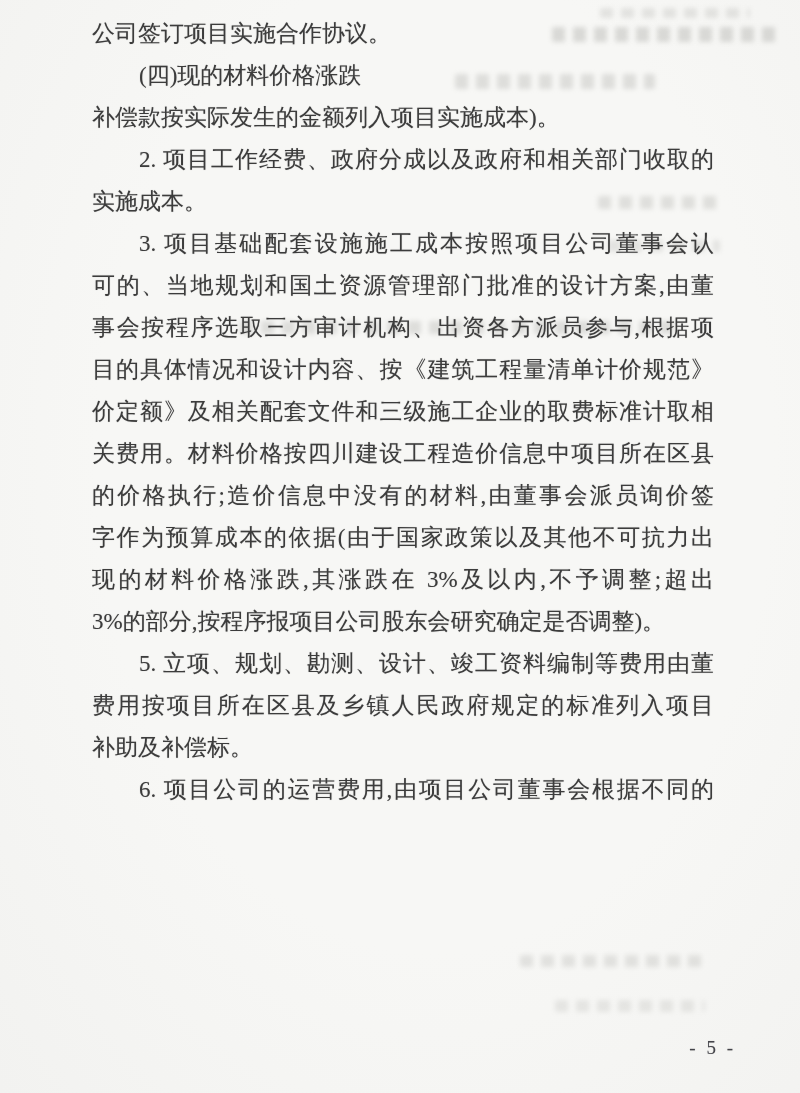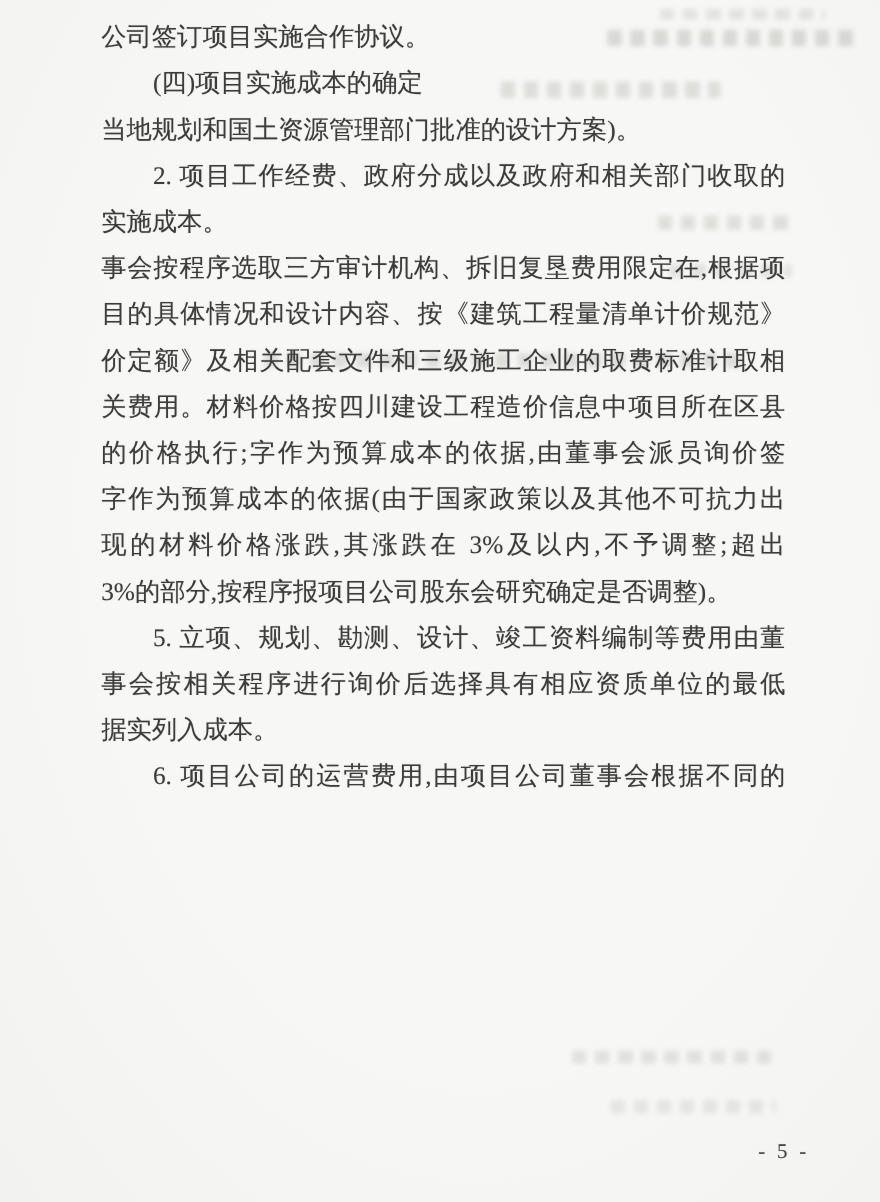--- a/index.html
+++ b/index.html
@@ -84,32 +84,34 @@
   <div class="ghost g2"></div>
   <div class="ghost g3"></div>
   <div class="ghost g4"></div>
   <div class="ghost g5"></div>
   <div class="ghost g6"></div>
   <div class="ghost g7"></div>
   <div class="ghost g8"></div>
 
   <main class="body-text">
       <p class="line">公司签订项目实施合作协议。</p>
-      <p class="line indent">(四)项目实施成本的确定</p>
-      <p class="line">当地规划和国土资源管理部门批准的设计方案)。</p>
+      <p class="line indent">(四)现的材料价格涨跌</p>
+      <p class="line">补偿款按实际发生的金额列入项目实施成本)。</p>
       <p class="line indent justify">2. 项目工作经费、政府分成以及政府和相关部门收取的</p>
       <p class="line">实施成本。</p>
-      <p class="line justify">事会按程序选取三方审计机构、拆旧复垦费用限定在,根据项</p>
+      <p class="line indent justify">3. 项目基础配套设施施工成本按照项目公司董事会认</p>
+      <p class="line justify">可的、当地规划和国土资源管理部门批准的设计方案,由董</p>
+      <p class="line justify">事会按程序选取三方审计机构、出资各方派员参与,根据项</p>
       <p class="line justify">目的具体情况和设计内容、按《建筑工程量清单计价规范》</p>
       <p class="line justify">价定额》及相关配套文件和三级施工企业的取费标准计取相</p>
       <p class="line justify">关费用。材料价格按四川建设工程造价信息中项目所在区县</p>
-      <p class="line justify">的价格执行;字作为预算成本的依据,由董事会派员询价签</p>
+      <p class="line justify">的价格执行;造价信息中没有的材料,由董事会派员询价签</p>
       <p class="line justify">字作为预算成本的依据(由于国家政策以及其他不可抗力出</p>
       <p class="line justify">现的材料价格涨跌,其涨跌在 3%及以内,不予调整;超出</p>
       <p class="line">3%的部分,按程序报项目公司股东会研究确定是否调整)。</p>
       <p class="line indent justify">5. 立项、规划、勘测、设计、竣工资料编制等费用由董</p>
-      <p class="line justify">事会按相关程序进行询价后选择具有相应资质单位的最低</p>
-      <p class="line">据实列入成本。</p>
+      <p class="line justify">费用按项目所在区县及乡镇人民政府规定的标准列入项目</p>
+      <p class="line">补助及补偿标。</p>
       <p class="line indent justify">6. 项目公司的运营费用,由项目公司董事会根据不同的</p>
     </main>
 
   <div class="page-number">- 5 -</div>
 </div>
 
 </body></html>

